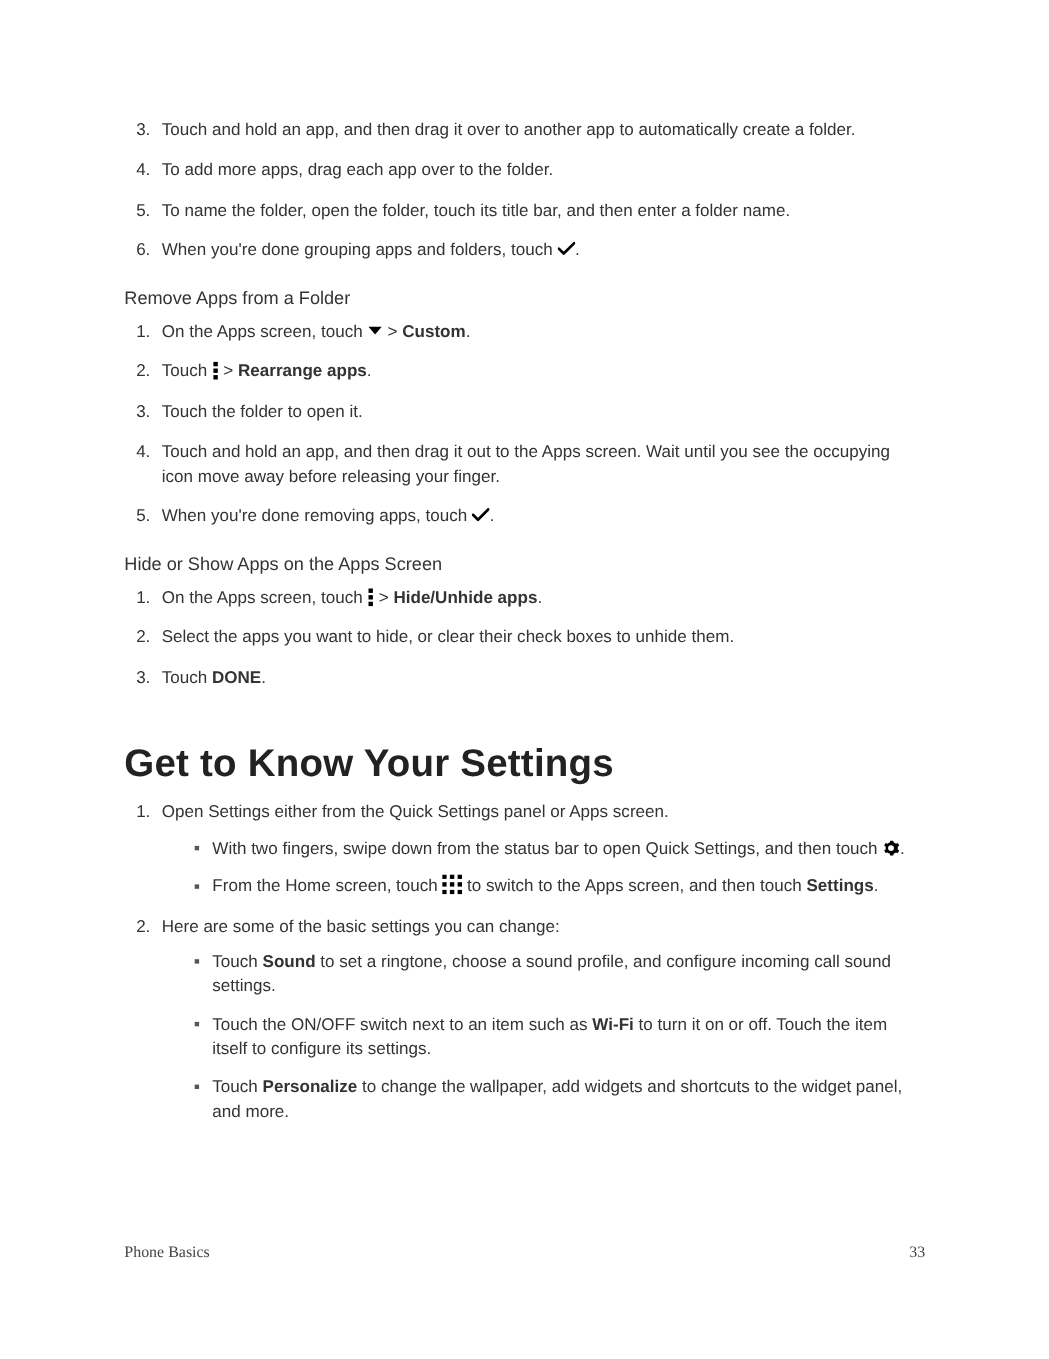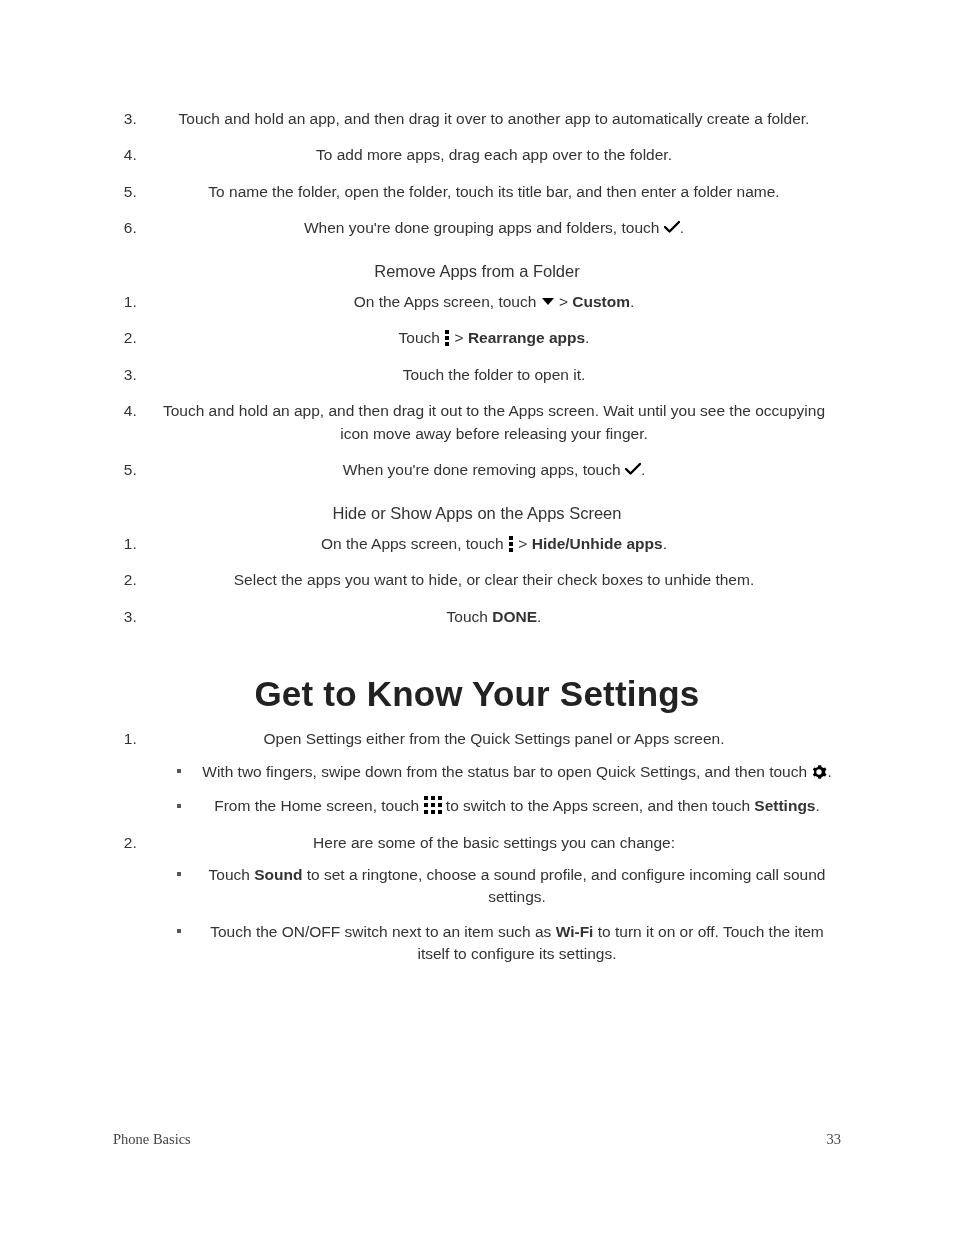--- a/index.html
+++ b/index.html
@@ -9,21 +9,20 @@
     width: 954px;
     height: 1235px;
     background: #fff;
     font-family: Arial, Helvetica, sans-serif;
     color: #333;
   }
   .page {
     position: relative;
     width: 858px;
     height: 1235px;
-    text-align: center;
   }
   .content {
     position: absolute;
     left: 113px;
     top: 108px;
     width: 728px;
   }
   ol.main {
     list-style: decimal;
     margin: 0 0 18px 0;
@@ -153,20 +152,21 @@
                   <rect x="7" y="7" width="4" height="4" fill="#000"></rect>
                   <rect x="14" y="7" width="4" height="4" fill="#000"></rect>
                   <rect x="0" y="14" width="4" height="4" fill="#000"></rect>
                   <rect x="7" y="14" width="4" height="4" fill="#000"></rect>
                   <rect x="14" y="14" width="4" height="4" fill="#000"></rect>
                 </svg></span> to switch to the Apps screen, and then touch <span class="bold">Settings</span>.</li>
           </ul></li>
         <li>Here are some of the basic settings you can change:<ul class="bullets">
             <li>Touch <span class="bold">Sound</span> to set a ringtone, choose a sound profile, and configure incoming call sound settings.</li>
             <li>Touch the ON/OFF switch next to an item such as <span class="bold">Wi-Fi</span> to turn it on or off. Touch the item itself to configure its settings.</li>
+            <li>Touch <span class="bold">Personalize</span> to change the wallpaper, add widgets and shortcuts to the widget panel, and more.</li>
           </ul></li>
       </ol>
 
   </div>
 
   <div class="footer">
     <span>Phone Basics</span>
     <span>33</span>
   </div>
 </div>

